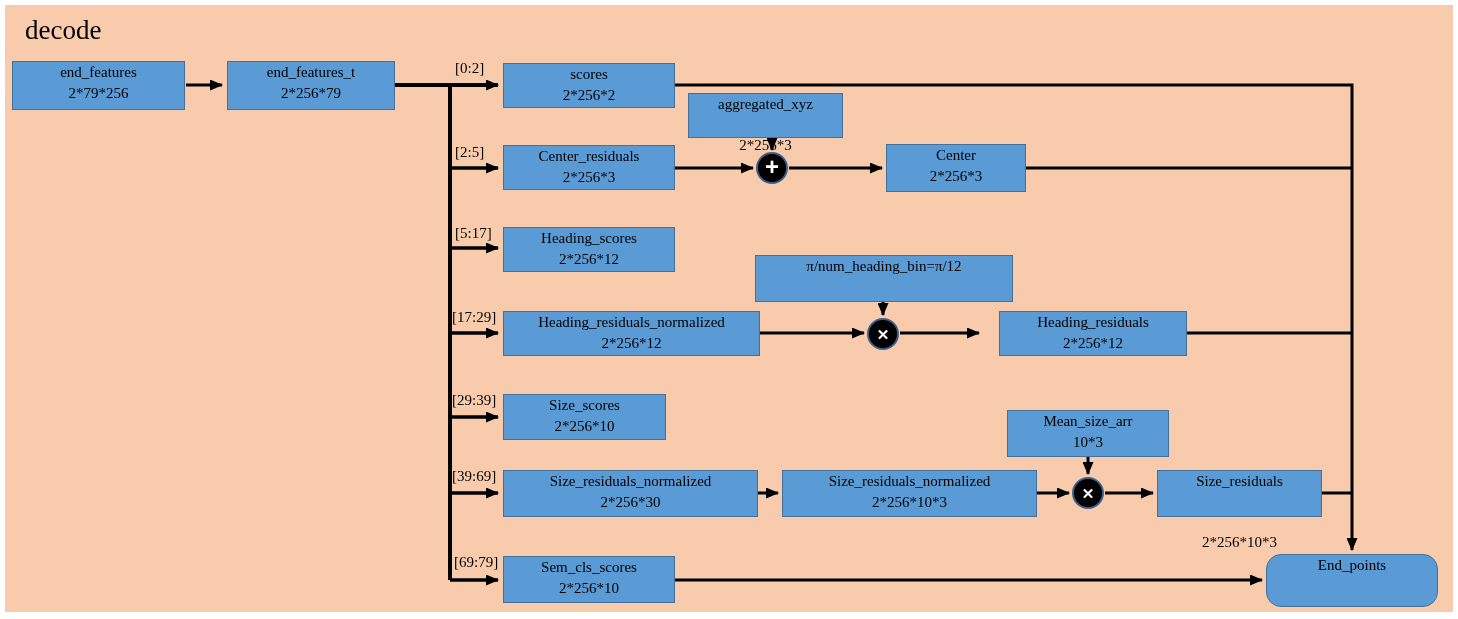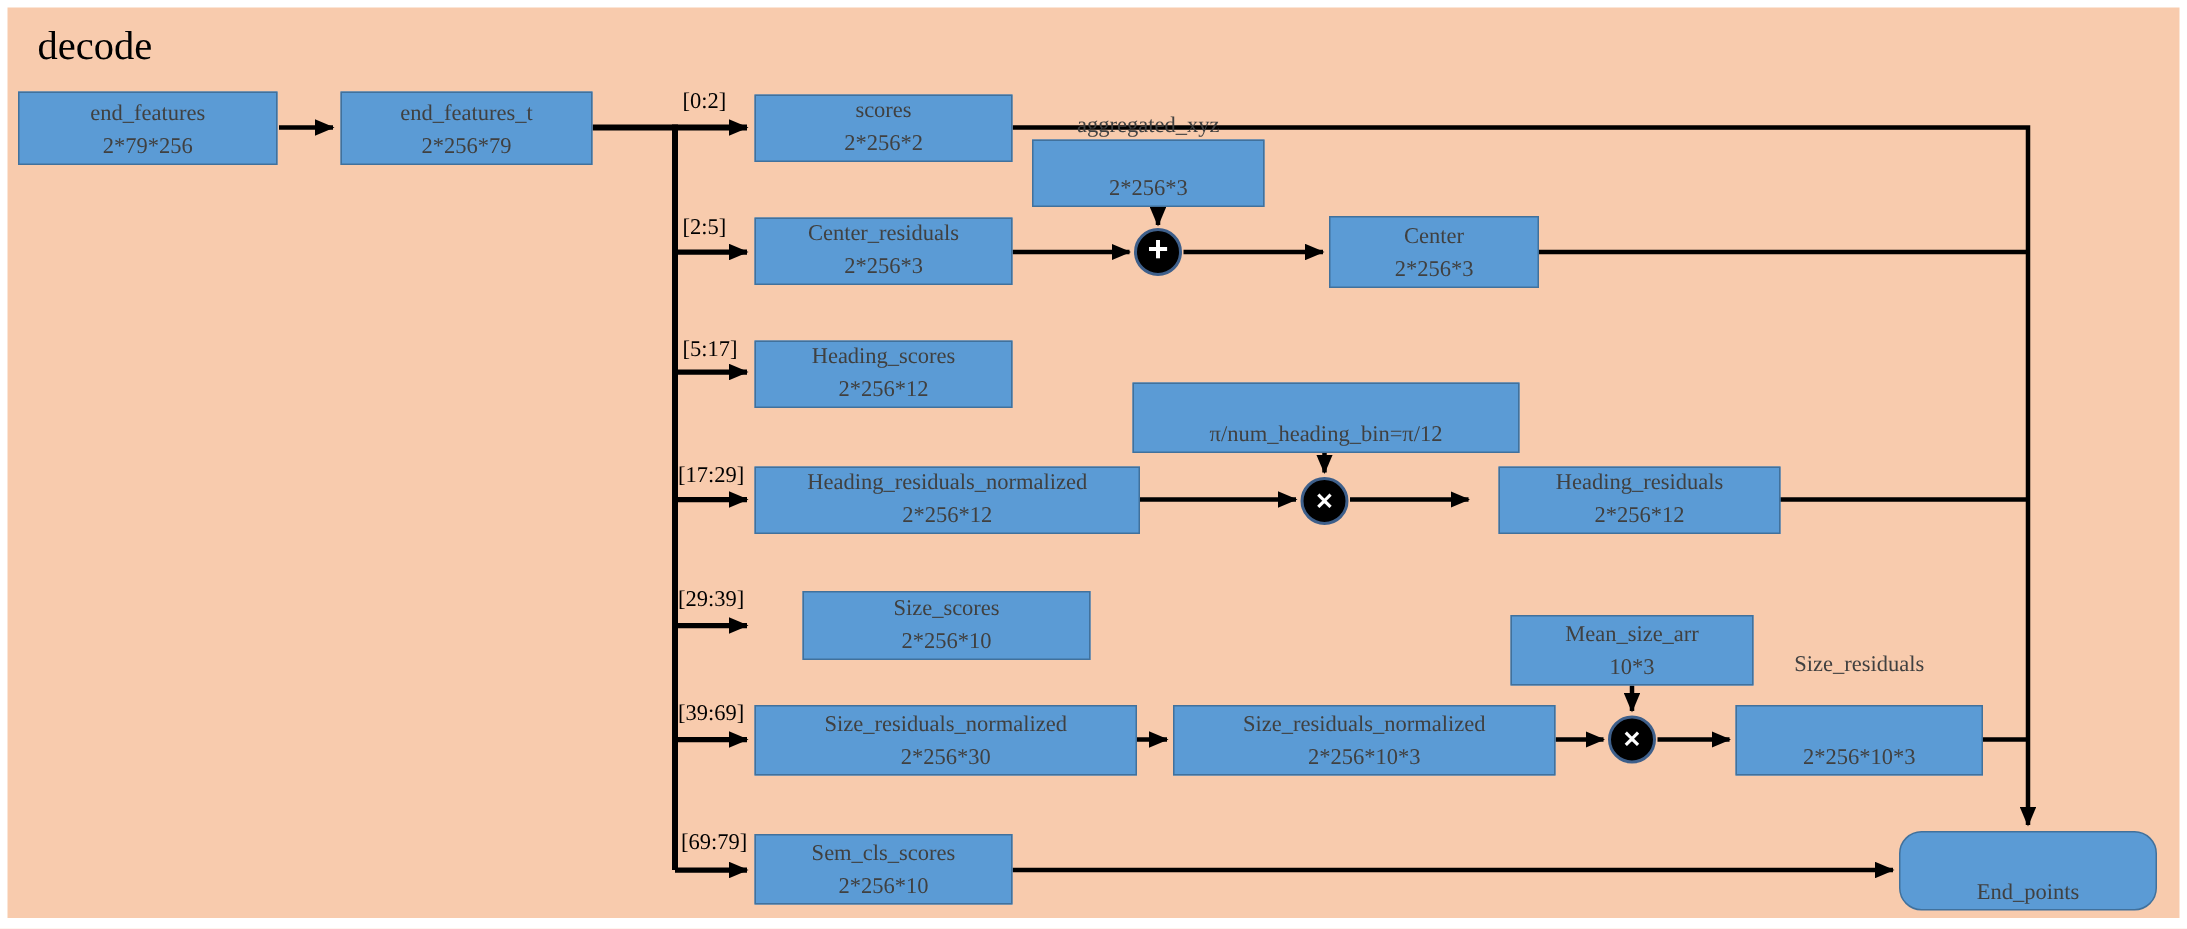--- a/index.html
+++ b/index.html
@@ -1,22 +1,22 @@
 <!DOCTYPE html>
 <html><head>
 <meta charset="utf-8">
 <style>
   html,body{margin:0;padding:0;background:#ffffff;}
   #page{position:relative;width:1458px;height:619px;background:#ffffff;overflow:hidden;
         font-family:"Liberation Serif",serif;}
   #canvas{position:absolute;left:5px;top:5px;width:1448px;height:607px;background:#F8CBAD;}
   #wires{position:absolute;left:0;top:0;width:1458px;height:619px;z-index:2;}
   .node{position:absolute;z-index:3;background:#5B9BD5;border:1px solid #41719C;
-        box-sizing:border-box;color:#404040;display:flex;flex-direction:column;
-        align-items:center;justify-content:flex-end;text-align:center;
+        box-sizing:border-box;color:#000000;display:flex;flex-direction:column;
+        align-items:center;justify-content:flex-start;text-align:center;
         font-size:15px;line-height:1.42;}
   .node .nl{display:block;white-space:nowrap;}
   .op{position:absolute;z-index:4;width:32px;height:32px;box-sizing:border-box;
       background:#000000;border:2px solid #3e5f8a;border-radius:50%;
       color:#ffffff;display:flex;align-items:center;justify-content:center;
       font-weight:bold;font-family:"Liberation Sans",sans-serif;}
   .op.plus{font-size:24px;line-height:1;padding-bottom:2px;}
   .op.times{font-size:15px;line-height:1;}
   .branch-label{position:absolute;z-index:3;color:#000000;font-size:15px;white-space:nowrap;}
   #title{position:absolute;left:25px;top:15px;z-index:3;color:#000000;font-size:27px;}
@@ -121,21 +121,21 @@
     <span class="nl">π/num_heading_bin=π/12</span>
   </div>
   <div class="node" style="left:503px;top:311px;width:257px;height:45px;">
     <span class="nl">Heading_residuals_normalized</span>
     <span class="nl">2*256*12</span>
   </div>
   <div class="node" style="left:983px;top:311px;width:188px;height:45px;margin-left:16px;">
     <span class="nl">Heading_residuals</span>
     <span class="nl">2*256*12</span>
   </div>
-  <div class="node" style="left:503px;top:394px;width:192px;height:46px;margin-left:32px;">
+  <div class="node" style="left:503px;top:394px;width:163px;height:46px;">
     <span class="nl">Size_scores</span>
     <span class="nl">2*256*10</span>
   </div>
   <div class="node" style="left:1007px;top:410px;width:162px;height:47px;">
     <span class="nl">Mean_size_arr</span>
     <span class="nl">10*3</span>
   </div>
   <div class="node" style="left:503px;top:470px;width:255px;height:47px;">
     <span class="nl">Size_residuals_normalized</span>
     <span class="nl">2*256*30</span>

